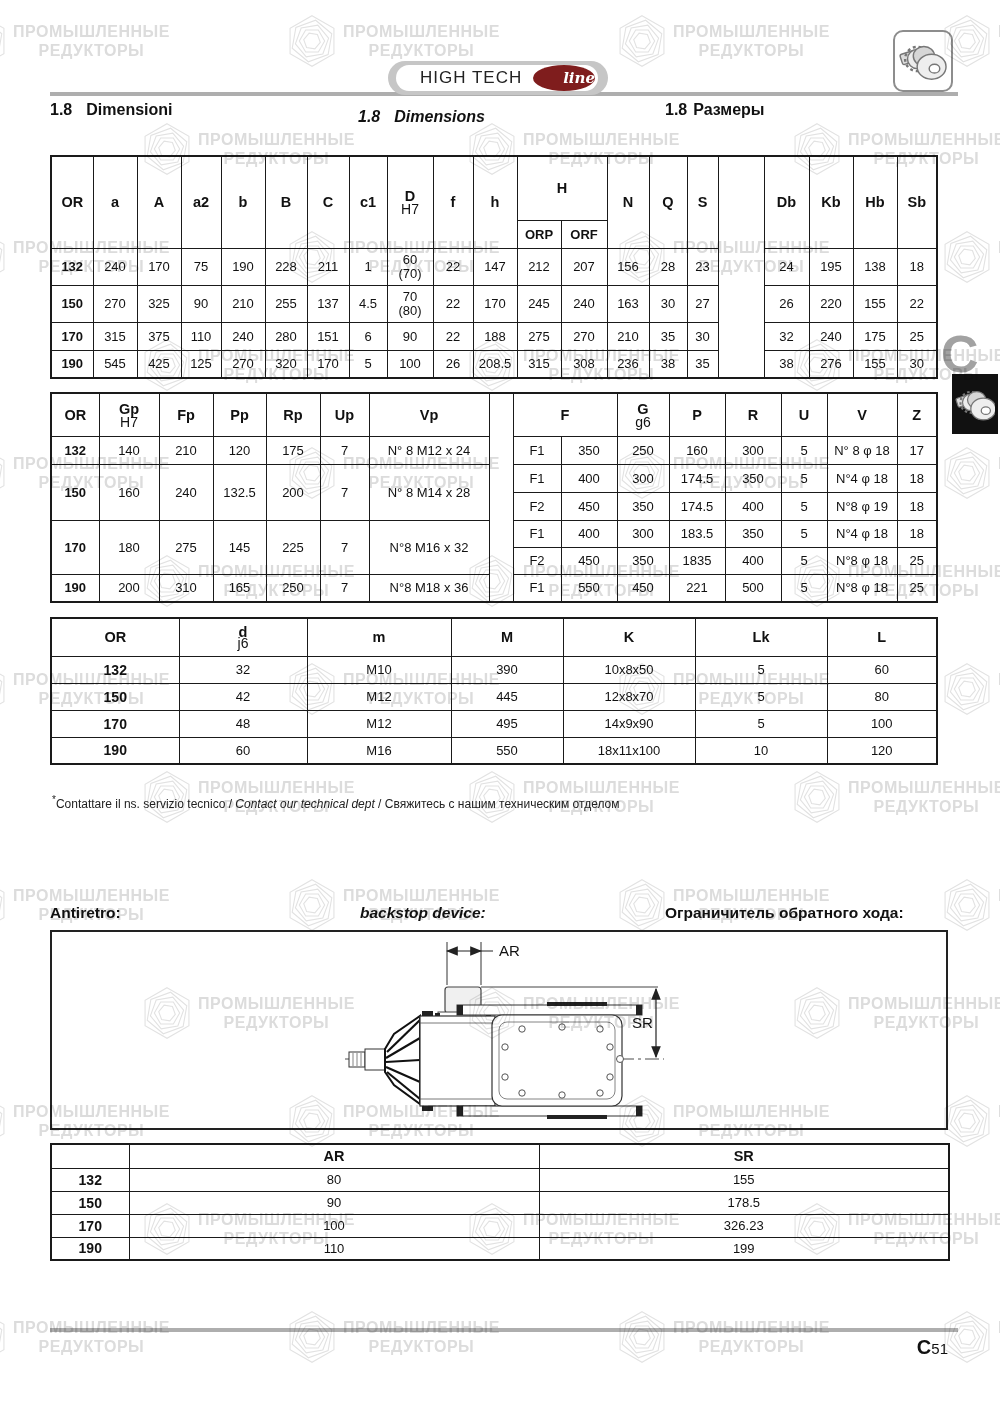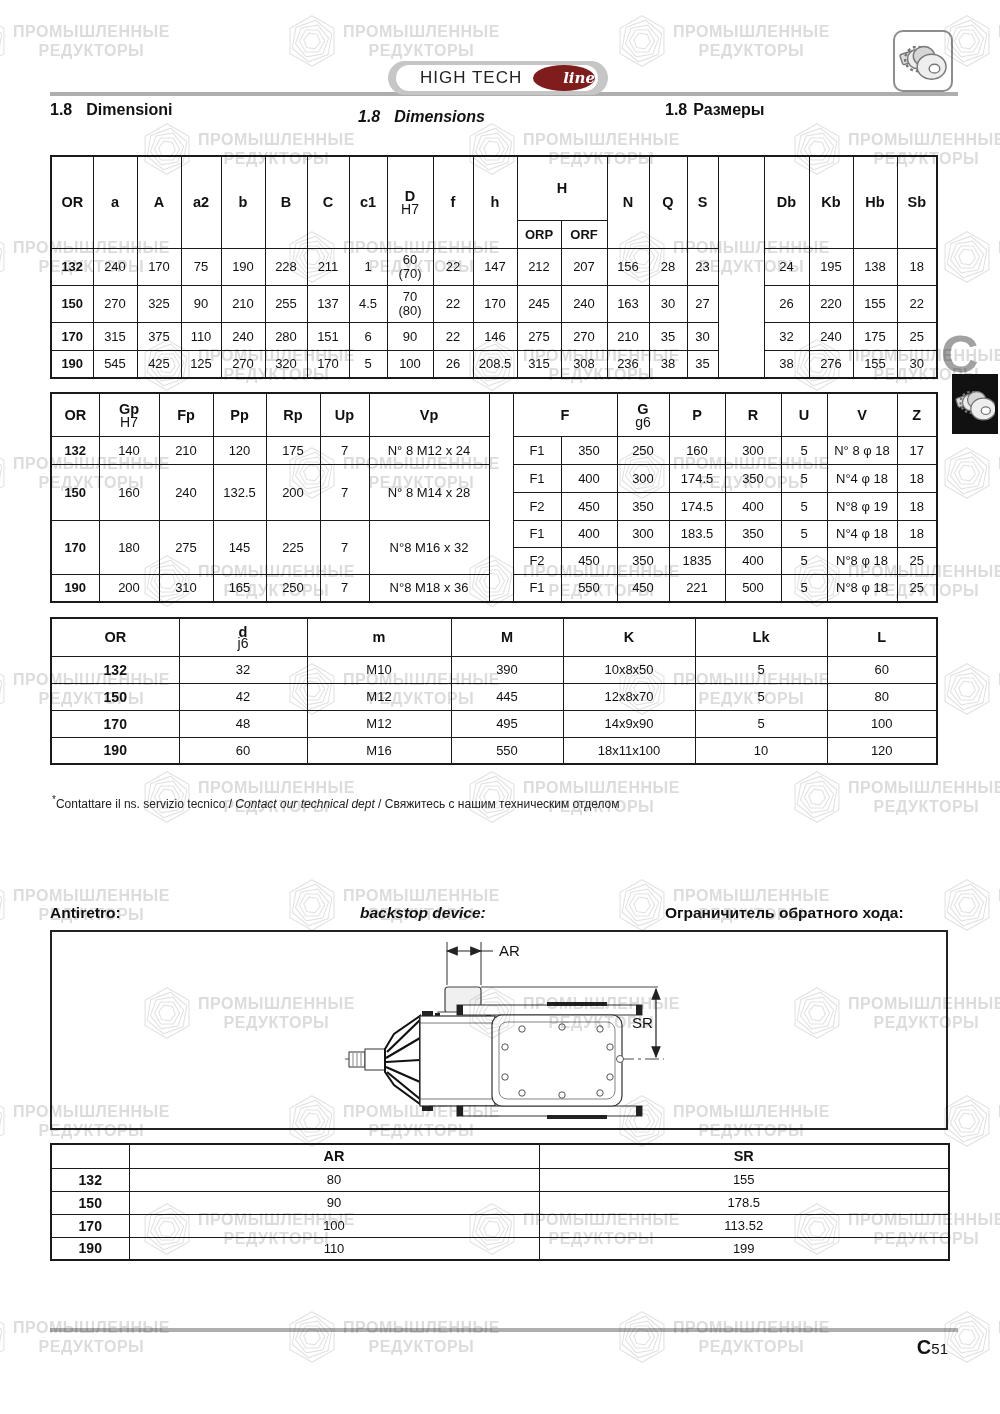--- a/index.html
+++ b/index.html
@@ -224,21 +224,21 @@
       <td class="rl">170</td>
           <td>315</td>
           <td>375</td>
           <td>110</td>
           <td>240</td>
           <td>280</td>
           <td>151</td>
           <td>6</td>
           <td>90</td>
           <td>22</td>
-          <td>146</td>
+          <td>188</td>
           <td>275</td>
           <td>270</td>
           <td>210</td>
           <td>35</td>
           <td>30</td>
           <td>32</td>
           <td>240</td>
           <td>175</td>
           <td>25</td>
     </tr>
@@ -561,21 +561,21 @@
           <td>155</td>
         </tr>
     <tr style="height:23px;">
           <td class="rl">150</td>
           <td>90</td>
           <td>178.5</td>
         </tr>
     <tr style="height:23px;">
           <td class="rl">170</td>
           <td>100</td>
-          <td>113.52</td>
+          <td>326.23</td>
         </tr>
     <tr style="height:23px;">
           <td class="rl">190</td>
           <td>110</td>
           <td>199</td>
         </tr>
   </tbody>
     </table>
 
   <div class="tab-letter">C</div>

